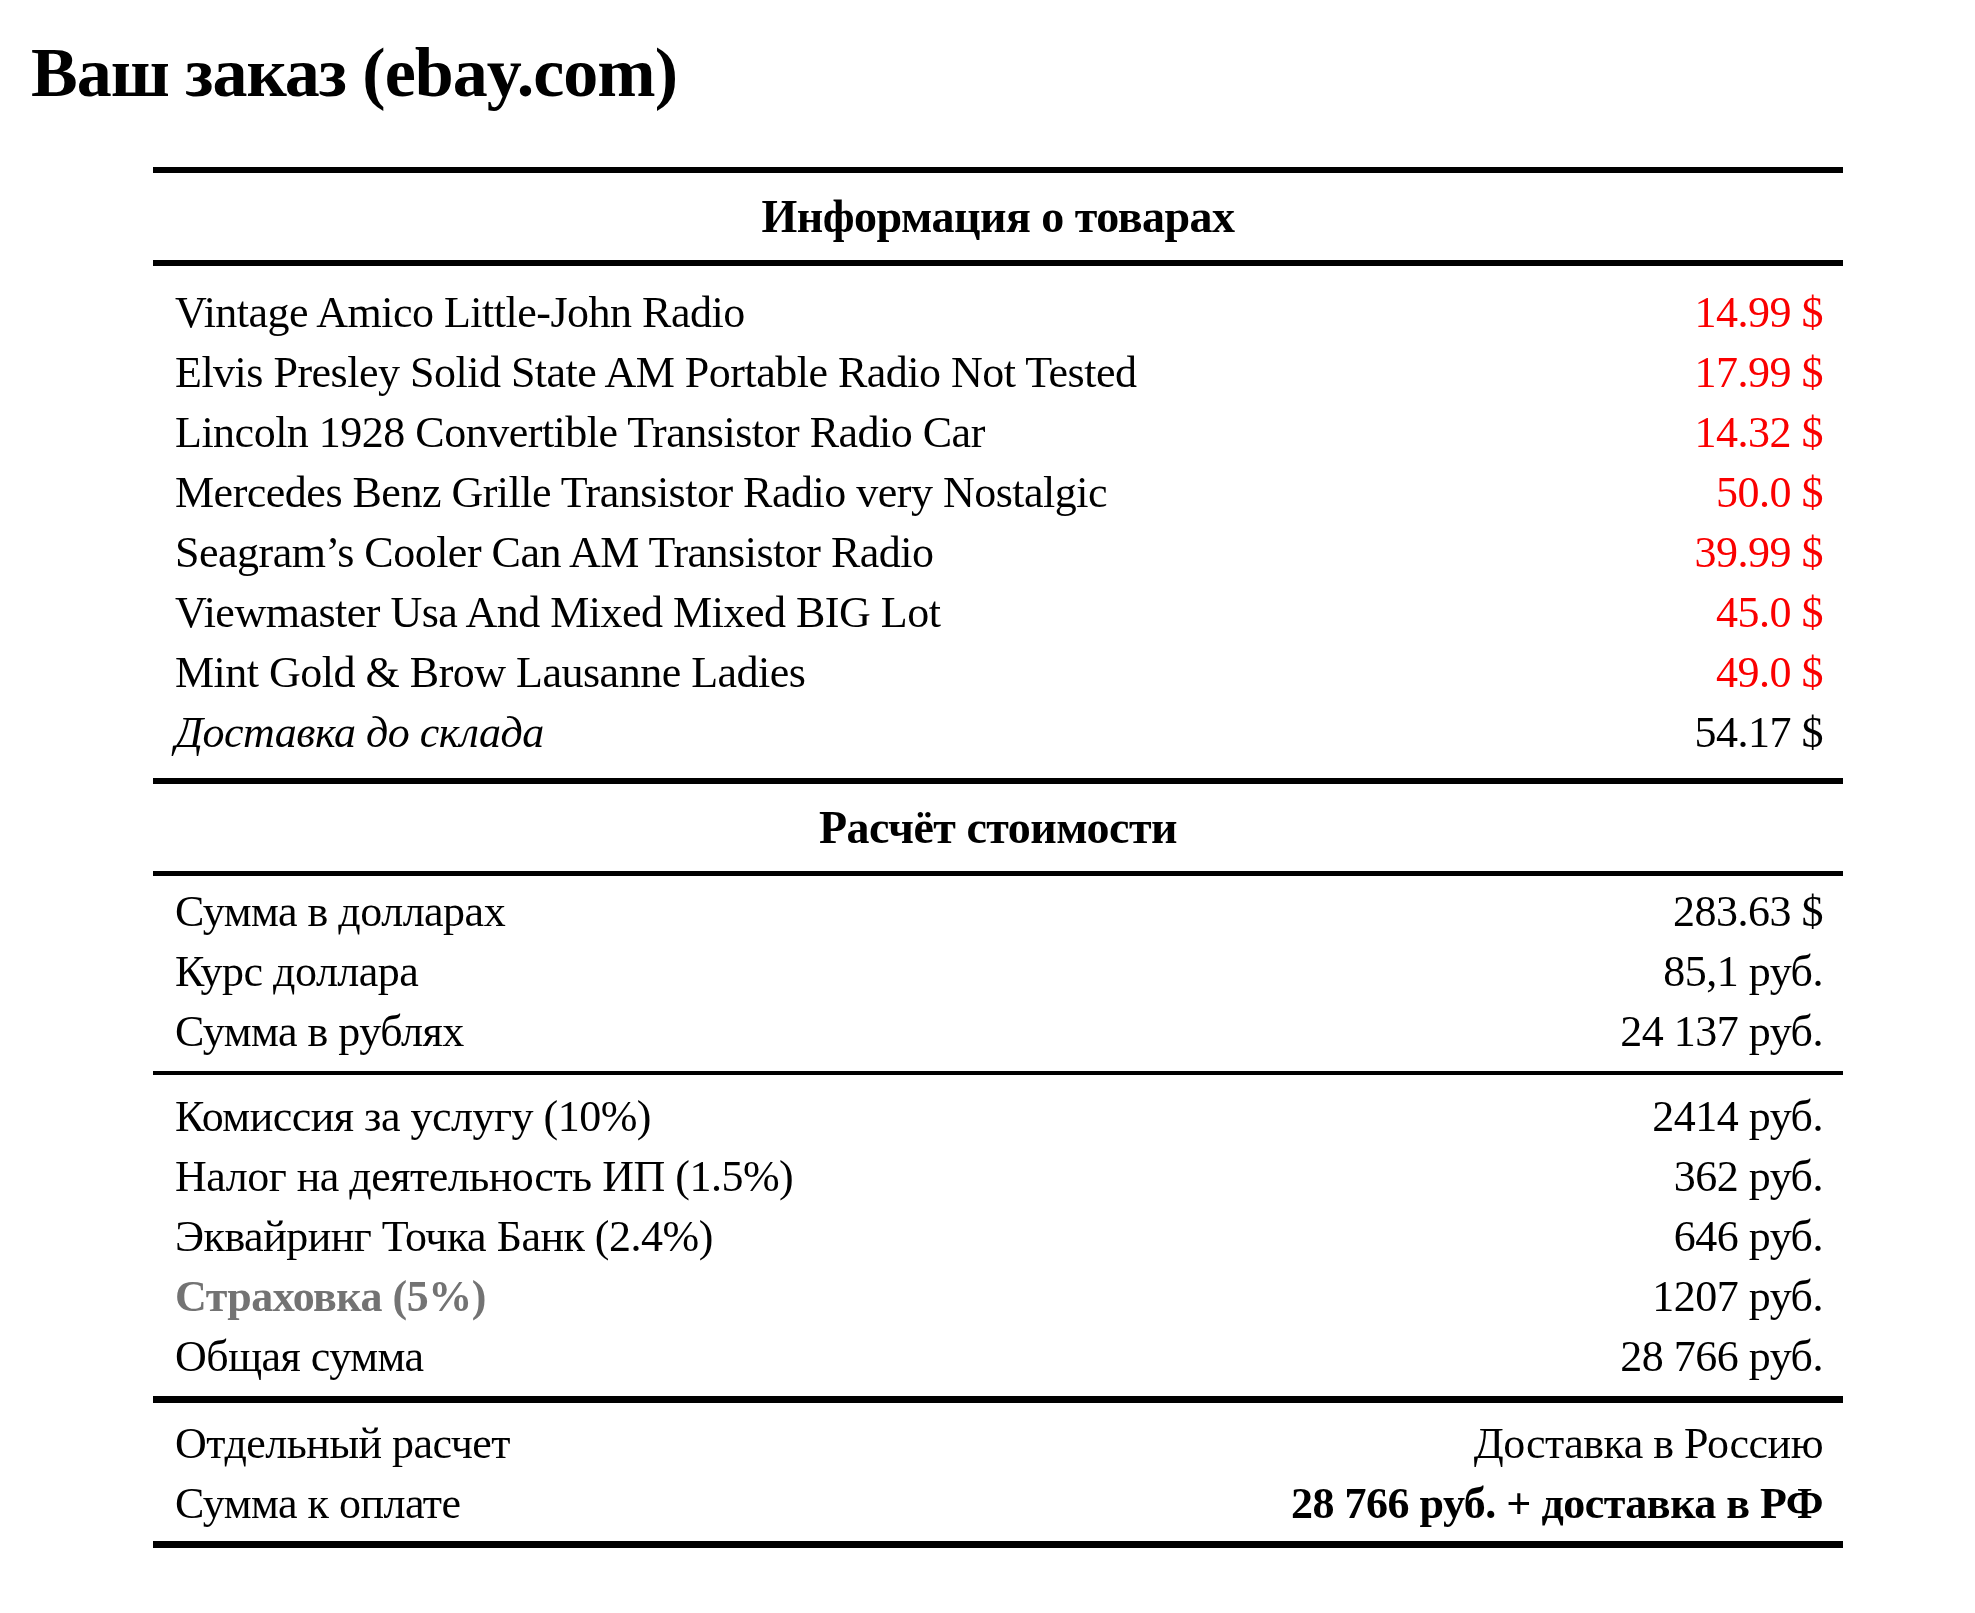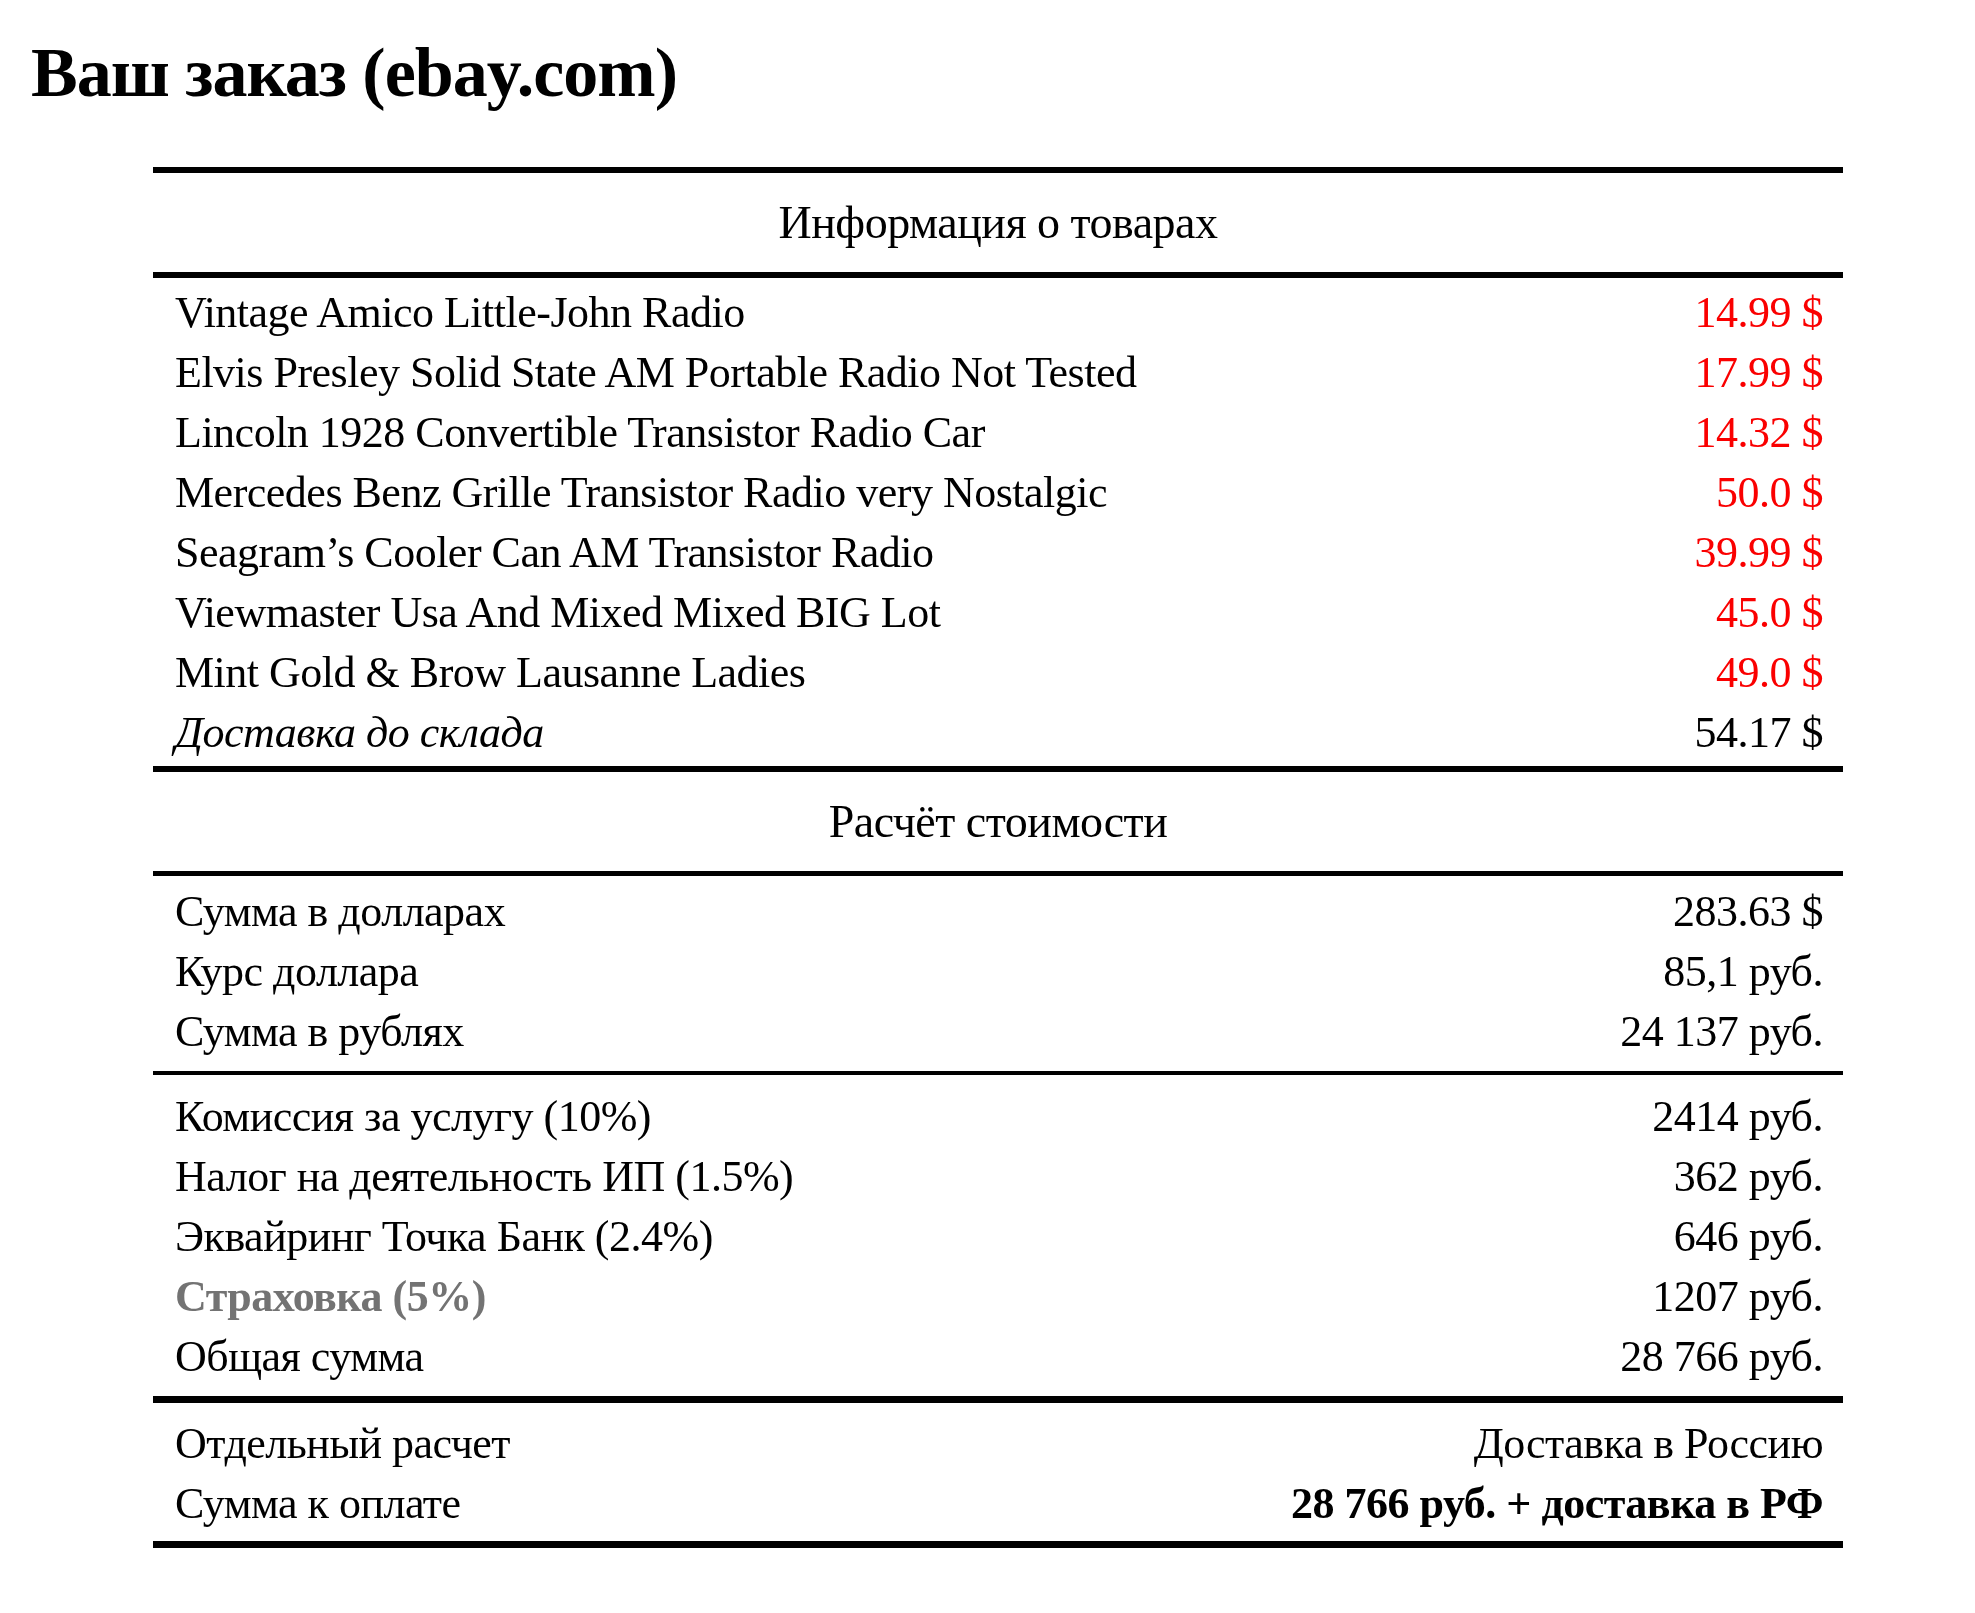--- a/index.html
+++ b/index.html
@@ -33,29 +33,29 @@
   }
   .rule {
     width: 100%;
     background: #000000;
   }
   .rule.thick  { height: 6px; }
   .rule.medium { height: 5px; }
   .rule.thin   { height: 4px; }
   .rule.heavy  { height: 7px; }
   .section-header {
-    height: 99px;
+    height: 87px;
     display: flex;
     align-items: center;
     justify-content: center;
     font-size: 46px;
-    font-weight: normal;
+    font-weight: bold;
     letter-spacing: -0.5px;
   }
-  .rows.items  { padding: 4px 0; }
+  .rows.items  { padding: 16px 0; }
   .rows.calc   { padding: 5px 0 10px; }
   .rows.fees   { padding: 11px 0 10px; }
   .rows.footer { padding: 10px 0 8px; }
   .row {
     height: 60px;
     display: flex;
     align-items: center;
     justify-content: space-between;
     padding: 0 20px 0 22px;
     font-size: 44px;

